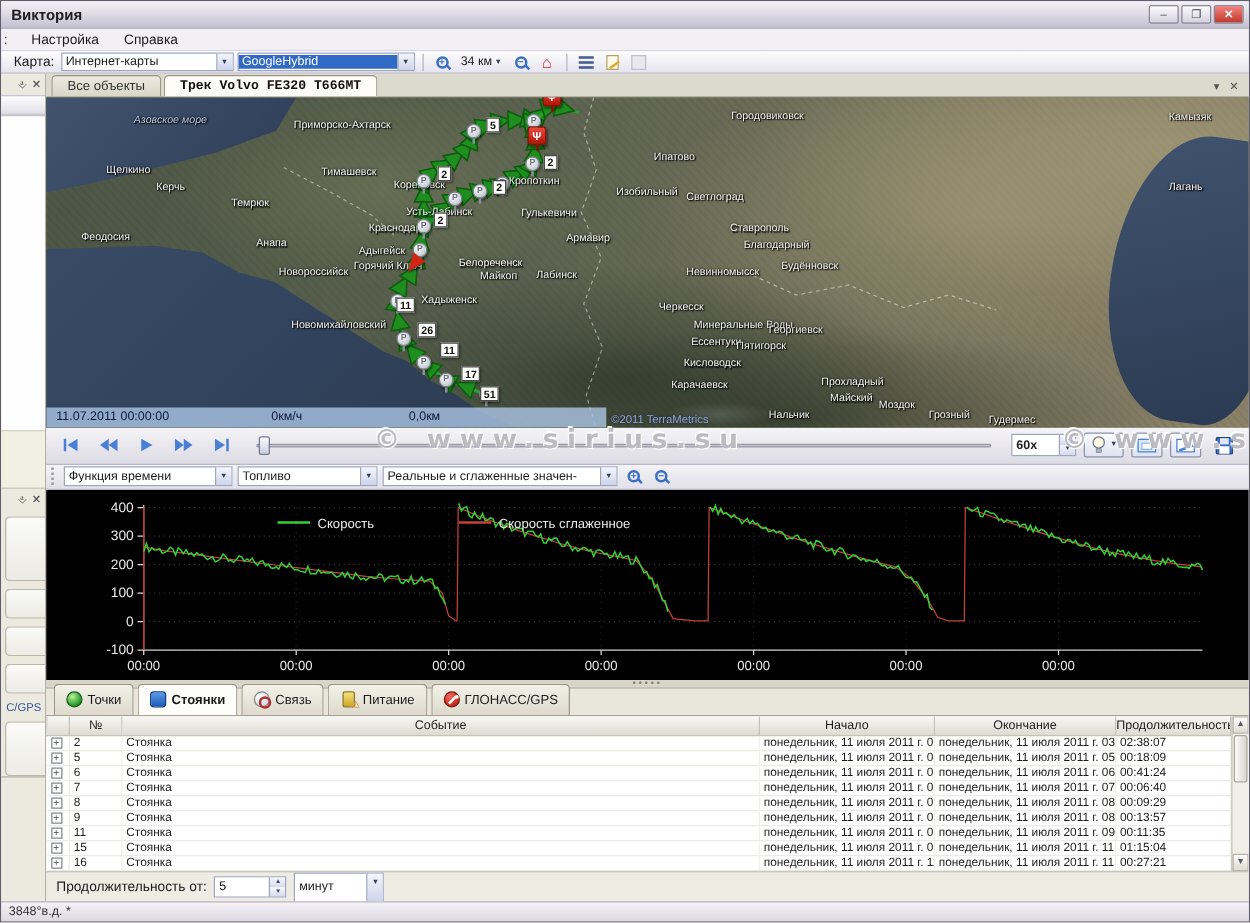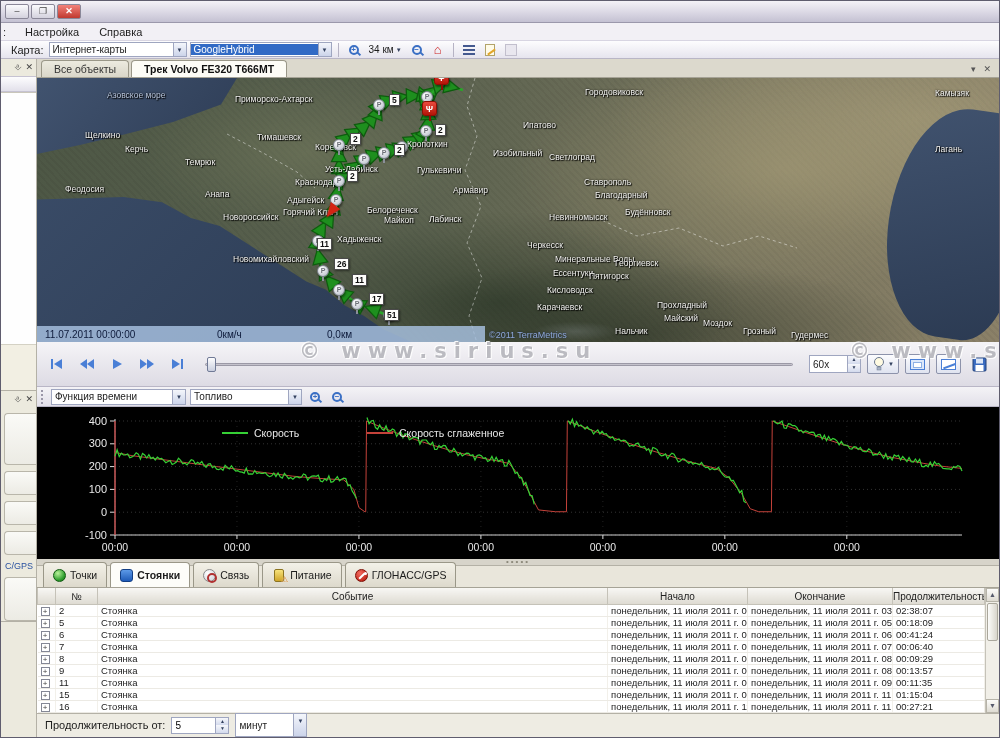--- a/index.html
+++ b/index.html
@@ -47,55 +47,55 @@
   .lfoot { height:46px; background:#f2efe3; border-top:1px solid #d4d1c4; }
   .lfrag { height:34px; margin:6px 0 0 3px; border:1px solid #b9b6aa; border-right:none; border-radius:4px 0 0 4px; background:linear-gradient(#fafaf7,#ecebe4); }
   .lfrag.small { height:24px; }
   .gps-label { color:#2a52a0; font-size:9px; padding:6px 0 0 4px; white-space:nowrap; }
 
   .maincol { flex:1; display:flex; flex-direction:column; position:relative; width:962px; }
 
   
   .tabstrip { height:19px; background:#dcd9cd; display:flex; align-items:flex-end; padding:0 4px; border-bottom:1px solid #a6a396; }
   .dtab { height:17px; padding:2px 12px; margin-right:2px; border:1px solid #9a9788; border-bottom:none; border-radius:4px 4px 0 0; background:linear-gradient(#ecead f,#d9d6c9); background:linear-gradient(#eceadf,#d9d6c9); font-size:10.5px; color:#333; }
-  .dtab.active { background:#fdfcf6; font-weight:bold; color:#111; }
+  .dtab.active { background:#fdfcf6; font-weight:bold; color:#111;font-family:Liberation Mono, monospace; }
   .tabstrip .tsr { margin-left:auto; display:flex; gap:8px; align-items:center; padding:0 4px 3px 0; color:#555; font-size:9px; }
 
   
   .map { height:265px; position:relative; overflow:hidden; background-color:#59624d;
     background-image:
       radial-gradient(ellipse 420px 180px at 78% 35%, rgba(168,158,120,.55), transparent 65%),
       radial-gradient(ellipse 520px 200px at 92% 15%, rgba(175,165,128,.5), transparent 60%),
       radial-gradient(ellipse 350px 130px at 48% 85%, rgba(28,42,28,.55), transparent 70%),
       radial-gradient(ellipse 420px 110px at 62% 98%, rgba(22,32,22,.5), transparent 70%),
       radial-gradient(ellipse 60px 14px at 56% 96%, rgba(235,238,245,.45), transparent 70%),
       radial-gradient(ellipse 260px 120px at 28% 28%, rgba(122,128,96,.45), transparent 65%),
       repeating-linear-gradient(47deg, rgba(0,0,0,.045) 0 2px, transparent 2px 5px),
       linear-gradient(100deg,#4d5745 0%,#5c6350 40%,#78755e 72%,#8b8168 100%); }
   .sea { position:absolute; }
   .sea.azov { left:0; top:0; width:200px; height:76px; background:linear-gradient(130deg,#41536f,#2e3d56); clip-path:polygon(0 0,100% 0,92% 35%,68% 58%,44% 74%,22% 88%,0 100%); }
   .sea.black { left:0; top:0; width:100%; height:100%; background:linear-gradient(135deg,#3c4e6a 0%,#26354c 70%); clip-path:polygon(0 46%,9% 45%,13% 47%,16% 53%,19% 56%,22% 63%,25% 70%,28% 77%,30% 80%,32% 86%,34% 90%,36% 95%,39% 100%,0 100%); }
   .sea.caspian { right:-20px; top:30px; width:130px; height:230px; background:linear-gradient(160deg,#41536f,#2b3a52); border-radius:55% 30% 35% 50%; transform:rotate(8deg); }
   #map-svg { position:absolute; left:0; top:0; }
   .mlabel { position:absolute; color:#f3f3f0; font-size:8.5px; white-space:nowrap; text-shadow:0 0 2px #000,1px 1px 1px #000; }
-  .mlabel.sea-l { color:#b9c6dd; }
+  .mlabel.sea-l { color:#b9c6dd; font-style:italic; }
   .pin { position:absolute; width:12px; height:12px; margin:-6px 0 0 -6px; border-radius:50%; background:radial-gradient(circle at 35% 30%,#ffffff,#c7ccd5 70%,#9aa0ab); border:1px solid #7d828c; color:#6b6f77; font-size:7px; font-weight:bold; text-align:center; line-height:10px; box-shadow:1px 2px 2px rgba(0,0,0,.4); }
   .pin::after { content:""; position:absolute; left:4px; top:11px; width:2px; height:4px; background:#8a8f99; }
   .fpin { position:absolute; width:15px; height:15px; margin:-14px 0 0 -7px; border-radius:3px; background:linear-gradient(#ea4a3e,#b31407); border:1px solid #8c0f05; color:#fff; font-size:9px; font-weight:bold; text-align:center; line-height:14px; box-shadow:1px 2px 2px rgba(0,0,0,.45); }
   .fpin::after { content:""; position:absolute; left:6px; top:14px; width:2px; height:5px; background:#8c0f05; }
   .badge { position:absolute; background:#fdfdfb; border:1px solid #4a4a4a; color:#111; font-size:8.5px; font-weight:bold; padding:0 2px; line-height:10px; box-shadow:1px 1px 2px rgba(0,0,0,.45); }
   .cur-arrow { position:absolute; width:0; height:0; border-top:15px solid #d42414; border-left:6px solid transparent; border-right:6px solid transparent; transform:rotate(38deg); filter:drop-shadow(1px 1px 1px rgba(0,0,0,.5)); }
   .map-overlay { position:absolute; left:0; bottom:0; height:16px; width:448px; background:rgba(168,194,226,.82); display:flex; align-items:center; font-size:10px; color:#0d1a3a; }
   .map-overlay .ov-dt { padding-left:8px; width:180px; }
   .map-overlay .ov-sp { width:110px; }
   .map-overlay .ov-di { width:90px; }
   .map-copy { position:absolute; left:452px; bottom:2px; font-size:9px; color:#8fa8d8; text-shadow:0 0 2px #17233a; }
 
   
-  .playbar { height:45px; background:linear-gradient(#f5f4f7,#dddbe4); border-bottom:1px solid #b9b6c6; display:flex; align-items:center; gap:6px; padding:0 8px; }
+  .playbar { height:30px; background:linear-gradient(#f5f4f7,#dddbe4); border-bottom:1px solid #b9b6c6; display:flex; align-items:center; gap:6px; padding:0 8px;font-weight:bold; }
   .pbtn { width:24px; height:22px; display:flex; align-items:center; justify-content:center; border:1px solid transparent; border-radius:2px; }
   .slider { flex:1; height:22px; position:relative; margin:0 10px; }
   .slider .track { position:absolute; left:0; right:0; top:10px; height:3px; background:#c4c2cc; border:1px solid #9b99a6; border-radius:2px; }
   .slider .thumb { position:absolute; left:2px; top:4px; width:9px; height:15px; background:linear-gradient(#fdfdfe,#c9cede); border:1px solid #707a96; border-radius:2px; }
   .speedbox { width:52px; height:18px; border:1px solid #9fa6c0; background:#fff; display:flex; align-items:center; }
   .speedbox .sval { flex:1; padding:0 3px; font-size:10px; }
   .spin { width:13px; height:100%; display:flex; flex-direction:column; border-left:1px solid #9fa6c0; }
   .spin span { flex:1; font-size:5px; line-height:7px; text-align:center; color:#33415f; background:linear-gradient(#f6f7fb,#d3daed); }
   .fbtn { height:20px; border:1px solid #8d93ab; border-radius:2px; background:linear-gradient(#fcfcfe,#dfe3f0); display:flex; align-items:center; justify-content:center; gap:2px; padding:0 4px; }
   .panel-ic { width:15px; height:11px; border:1px solid #4a7fd6; background:#dce8fa; }
@@ -153,20 +153,21 @@
   .spinbox input { flex:1; border:none; outline:none; font-size:10px; padding:0 3px; font-family:inherit; width:30px; }
   .fcombo { width:72px; }
   .statusbar { height:16px; background:linear-gradient(#f4f2f6,#dcd9e4); border-top:1px solid #b9b6c6; display:flex; align-items:center; padding:0 6px; font-size:10px; color:#333; }
 </style>
 </head>
 <body>
 
 <div id="app">
 
   <div class="titlebar">
+    <span class="title">Виктория</span>
     <span class="winbtns">
       <span class="wbtn">–</span>
       <span class="wbtn">❐</span>
       <span class="wbtn close">✕</span>
     </span>
   </div>
 
   <div class="menubar">
     <span class="mfrag">:</span>
     <span id="menu-items" style="display:flex;">
@@ -427,20 +428,24 @@
       <div class="charttools">
         <span class="grip"></span>
         <span class="combo cw1">
           <span class="cval">Функция времени</span>
           <span class="carr">▼</span>
         </span>
         <span class="combo cw2">
           <span class="cval">Топливо</span>
           <span class="carr">▼</span>
         </span>
+        <span class="combo cw3">
+          <span class="cval">Реальные и сглаженные значен-</span>
+          <span class="carr">▼</span>
+        </span>
         <span class="tbtn">
             <span class="mag">+</span>
           </span>
         <span class="tbtn">
             <span class="mag">−</span>
           </span>
       </div>
 
       <div class="chartarea">
         <svg id="chart-svg" width="962" height="152">
@@ -637,13 +642,16 @@
         </span>
         <span class="combo fcombo" style="height:24px;">
           <span class="cval">минут</span>
           <span class="carr">▼</span>
         </span>
       </div>
 
     </div>
   </div>
 
+  <div class="statusbar">
+    <span>3848°в.д. *</span>
+  </div>
 </div>
 
 </body></html>

